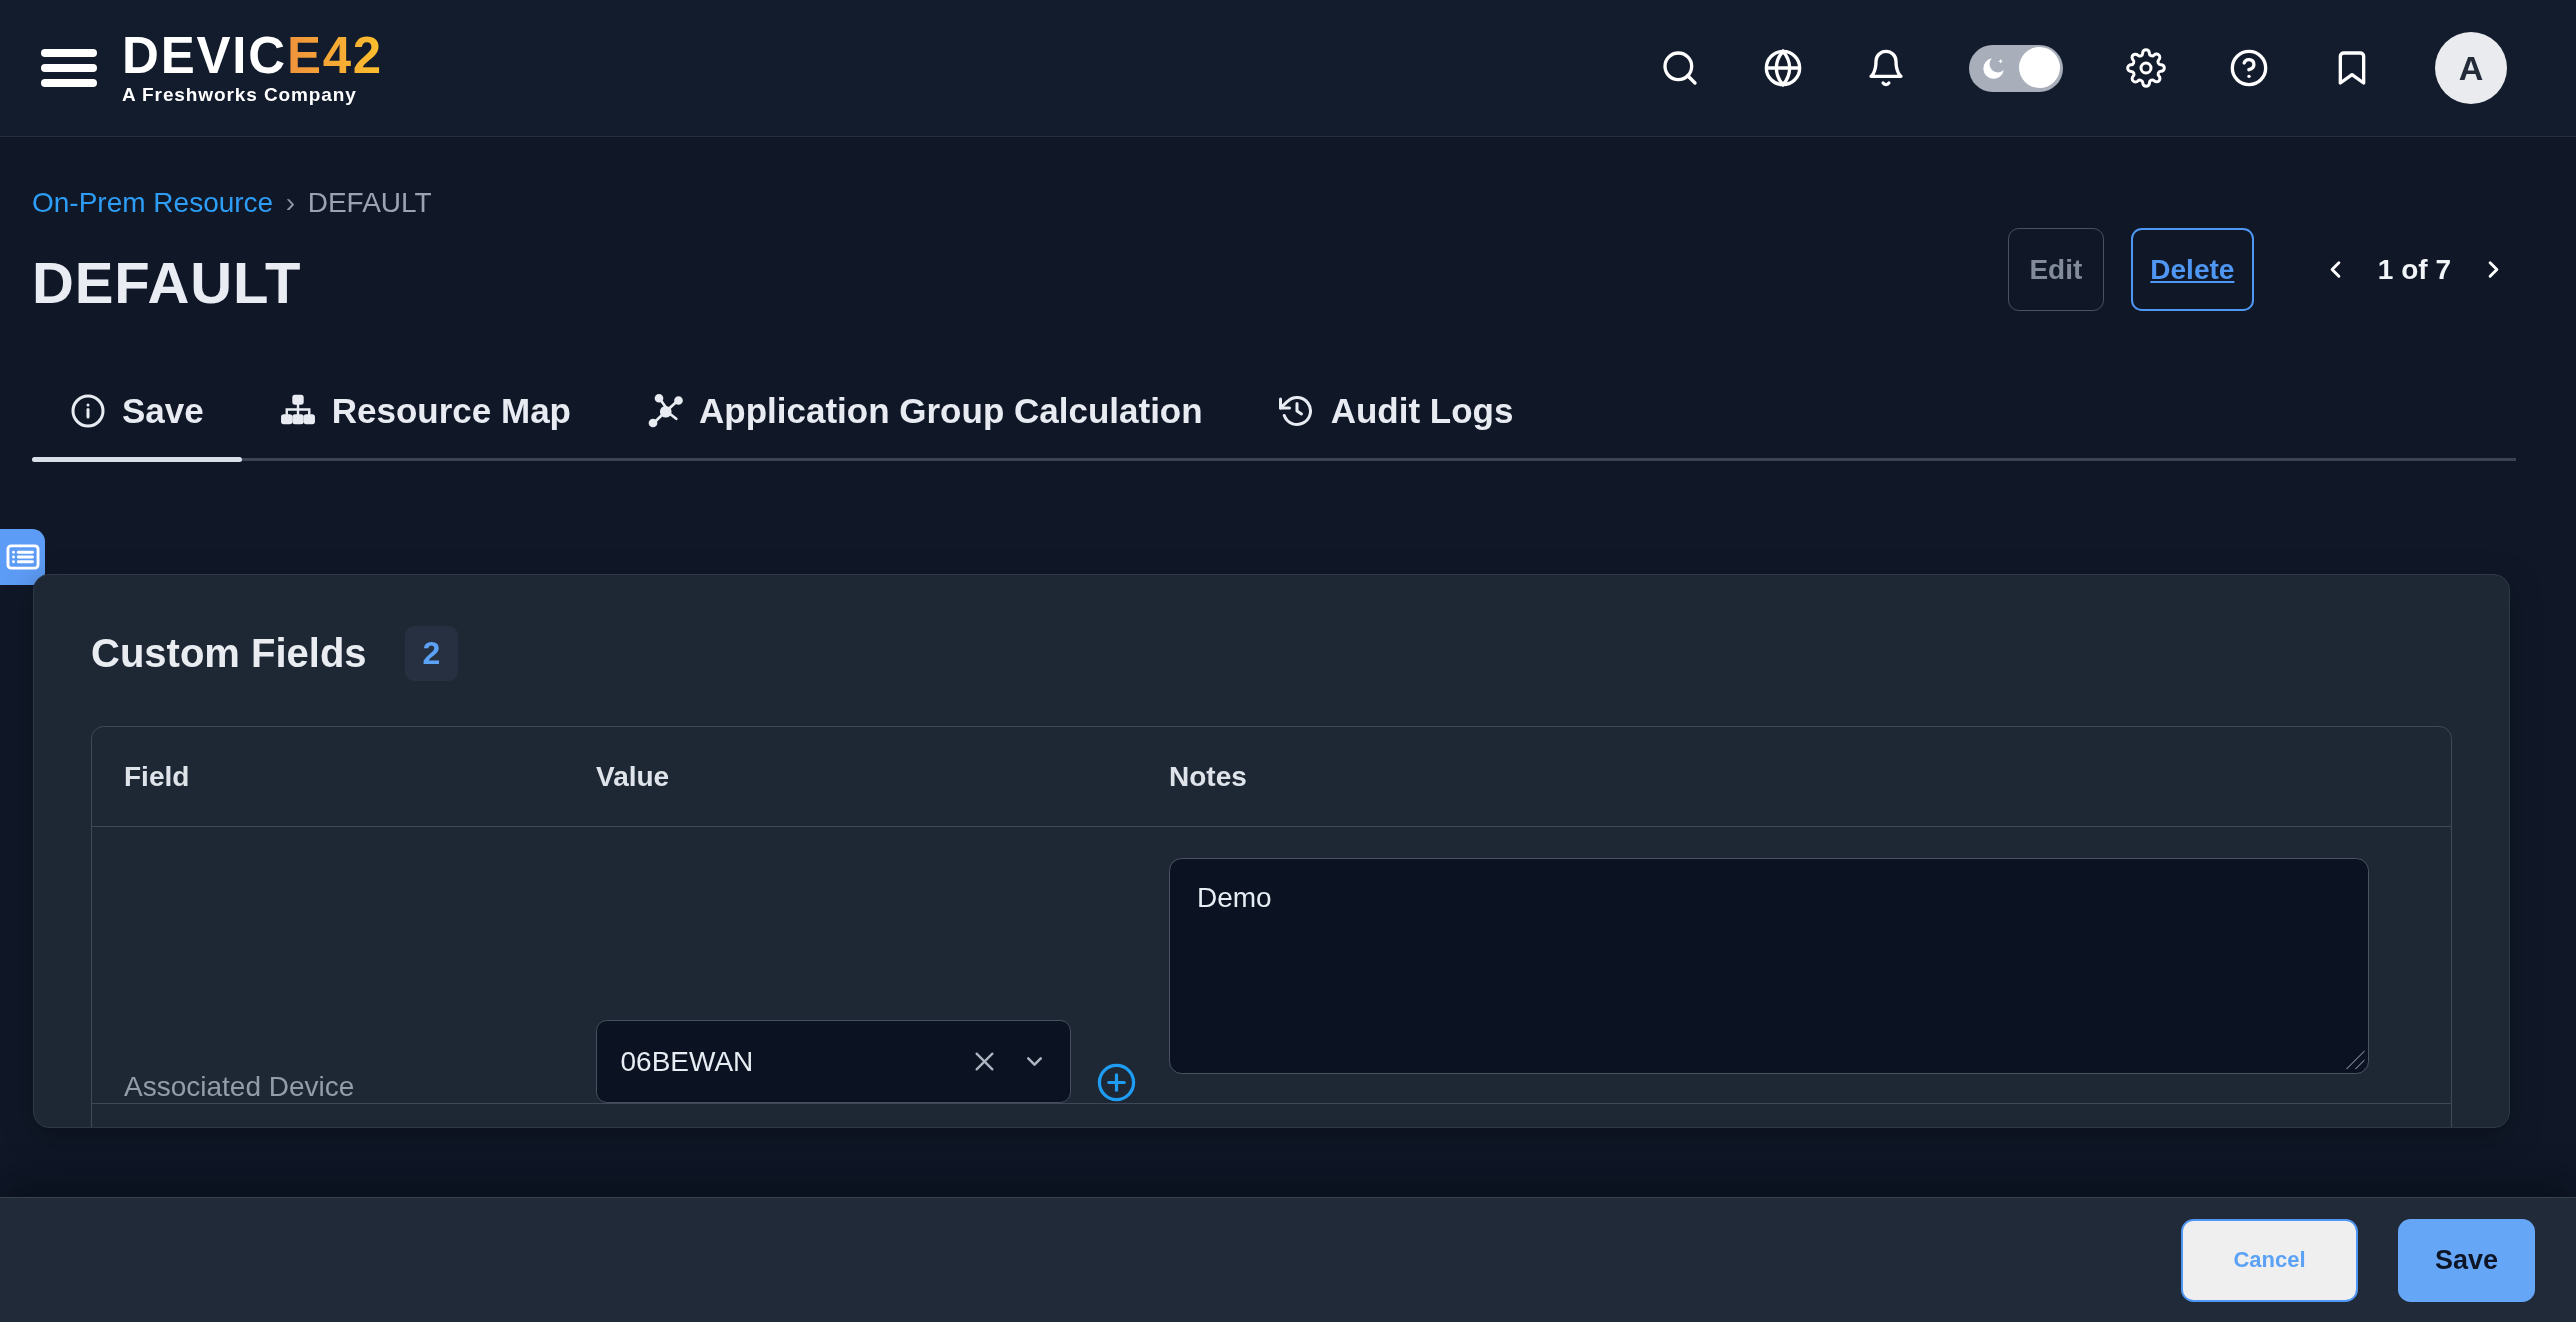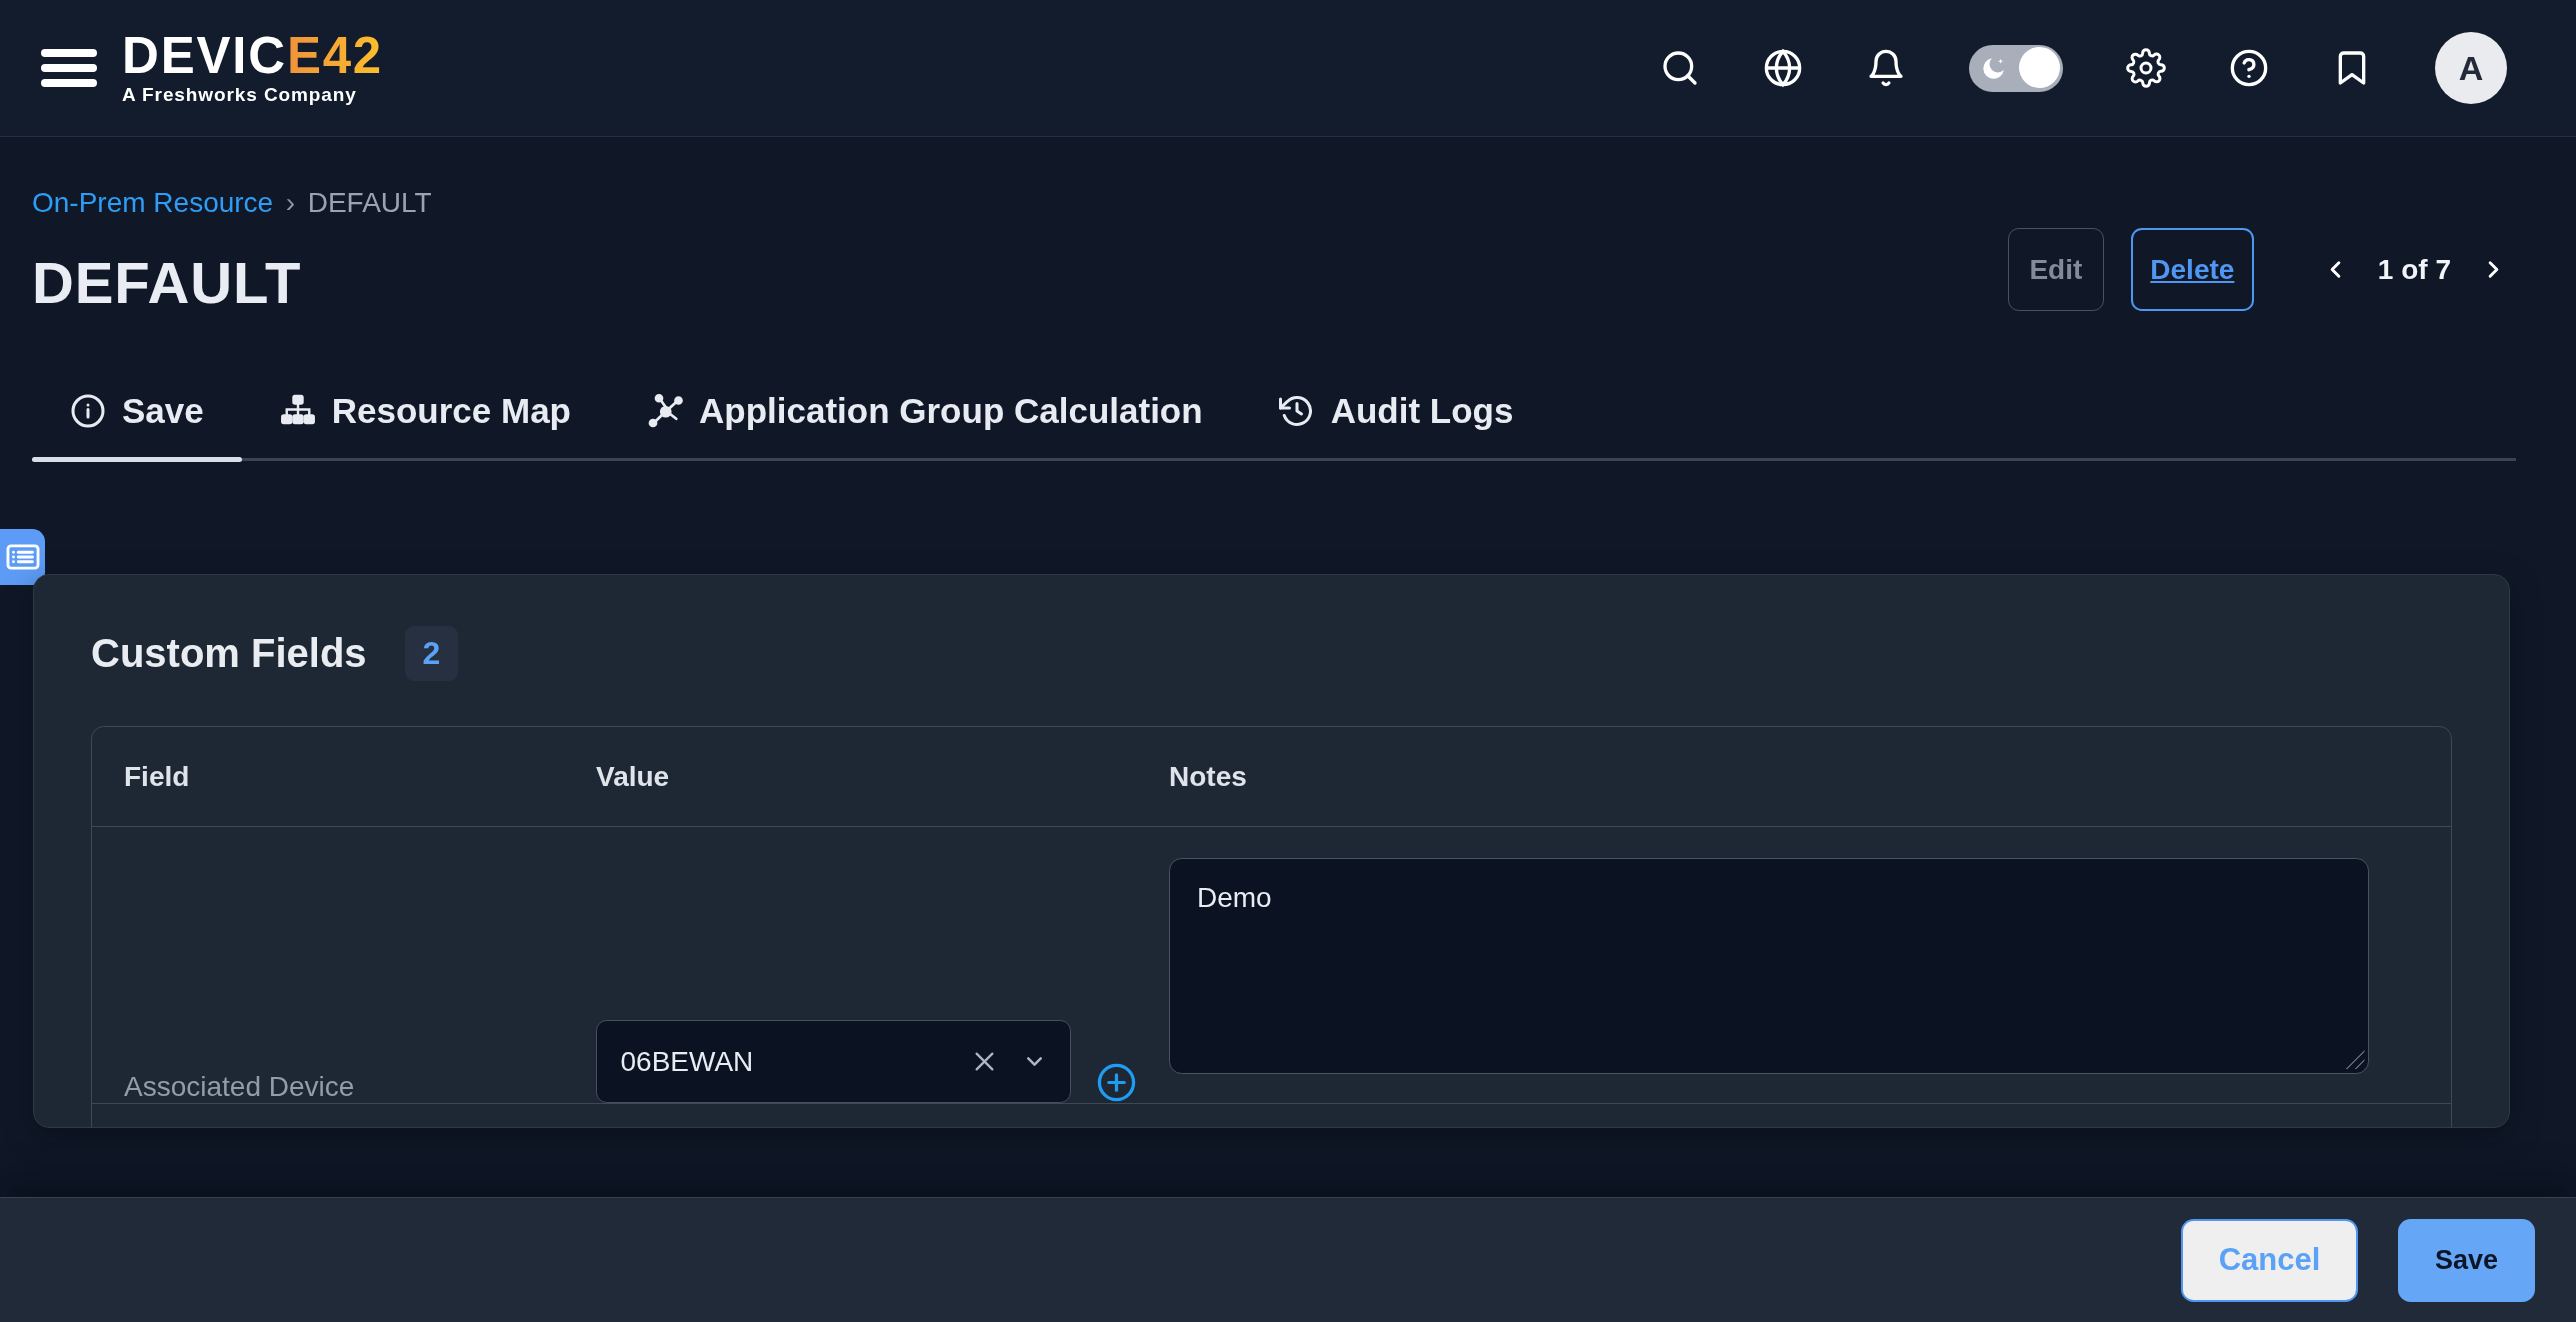--- a/index.html
+++ b/index.html
@@ -146,21 +146,21 @@
 
   
   .footer {
     position:absolute; left:0; bottom:0; width:100%; height:125px;
     background:#212a38; border-top:1.8px solid #39424f;
     box-shadow:0 -20px 29px rgba(4,9,18,.45);
     display:flex; align-items:center; justify-content:flex-end; gap:40px;
     padding-right:41px;
   }
   .btn-cancel { width:177px; height:83px; border:2.7px solid #4f97f3; color:#5ba2f7;
-                font-size:31px; font-weight:600; border-radius:12.6px; }
+                font-size:22px; font-weight:600; border-radius:12.6px; }
   .btn-save { width:137px; height:83px; border:none; background:#66a6f7; color:#0d1526;
               font-size:27px; font-weight:700; border-radius:12.6px; }
 </style>
 </head>
 <body>
 
 <div class="header">
   <div class="hamburger">
     <div class="bar"></div>
       <div class="bar"></div>

